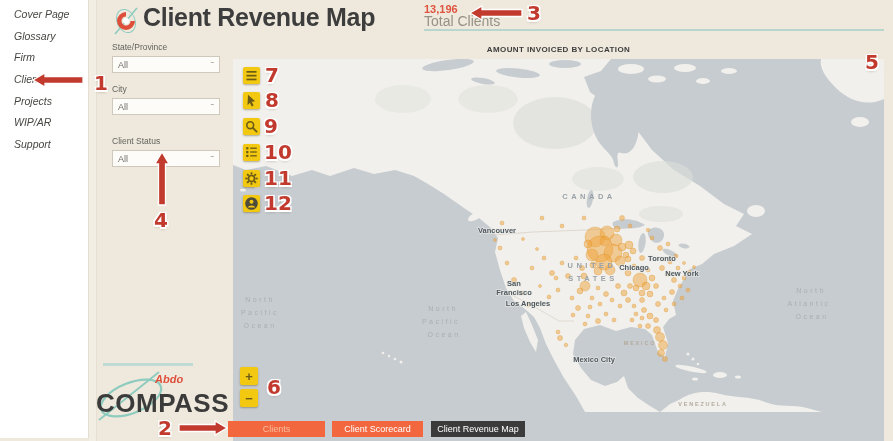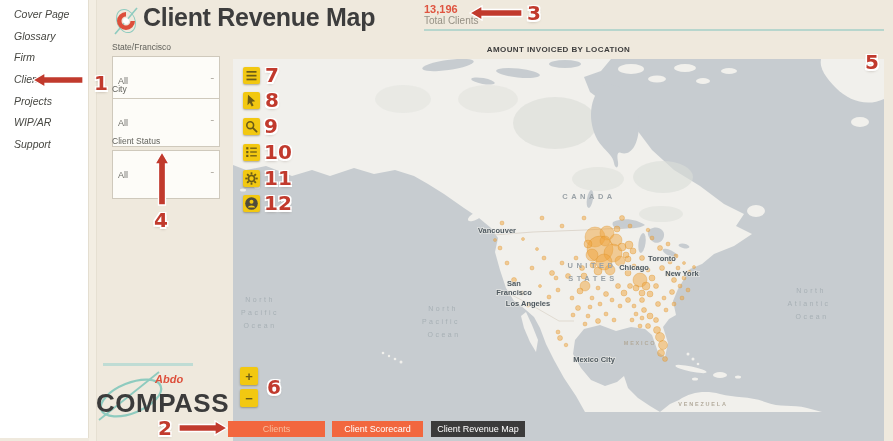--- a/index.html
+++ b/index.html
@@ -15,27 +15,27 @@
   .sidebar-item{height:21.7px;display:flex;align-items:center;padding-left:14px;
     font-size:10.5px;color:#474742;cursor:default;white-space:nowrap;}
   .groove-band{position:absolute;left:89px;top:0;width:7px;height:441px;background:#F3EEE3;z-index:2;}
   .groove-line{position:absolute;left:96px;top:0;width:1px;height:441px;background:#E6E0D2;z-index:2;}
   
   .logo-mark{position:absolute;left:111px;top:4px;width:30px;height:34px;z-index:3;}
   .page-title{position:absolute;left:143px;top:3px;font-size:25px;font-weight:bold;
     color:#3D3D3D;letter-spacing:-0.3px;z-index:3;}
   .kpi-block{position:absolute;left:424px;top:2px;z-index:3;}
   .kpi-value{font-size:11px;font-weight:bold;color:#DF5440;line-height:14px;}
-  .kpi-label{font-size:10px;color:#959084;line-height:10px;}
+  .kpi-label{font-size:14px;color:#959084;line-height:10px;}
   .kpi-underline{position:absolute;left:424px;top:29px;width:460px;height:2px;background:#B7D6CD;z-index:3;}
   
   .filter-group{position:absolute;left:112px;width:108px;z-index:3;}
   .filter-label{font-size:8.5px;color:#62625C;margin-bottom:4px;}
   .select-box{height:15px;background:#FDFCF8;border:1px solid #CFC9BC;display:flex;
-    align-items:center;justify-content:space-between;padding:16px 5px;font-size:9px;color:#6F6F69;cursor:pointer;gap:40px;}
+    align-items:center;justify-content:space-between;padding:0 5px;font-size:9px;color:#6F6F69;cursor:pointer;gap:40px;}
   .chev{color:#8D877B;font-size:8px;line-height:8px;transform:scaleX(1.4);}
   .footer-teal-line{position:absolute;left:103px;top:363px;width:90px;height:3px;background:#BFDCD4;z-index:3;}
   .brand-logo{position:absolute;left:93px;top:366px;width:142px;height:58px;z-index:3;}
   
   .map-title{position:absolute;left:233px;top:45px;width:651px;text-align:center;
     font-size:8px;font-weight:bold;letter-spacing:0.4px;color:#3D3D3D;z-index:3;}
   #map{position:absolute;left:233px;top:59px;width:651px;height:413px;background:#C7CCD0;z-index:1;cursor:grab;}
   #map svg{position:absolute;left:0;top:0;}
   .gl-country{fill:#9AA2A7;font-size:7.5px;letter-spacing:3.5px;font-weight:600;}
   .gl-country-sm{fill:#B3AB9C;font-size:5.5px;letter-spacing:1.8px;font-weight:600;}
@@ -87,21 +87,21 @@
   </svg>
 </div>
 <div class="page-title">Client Revenue Map</div>
 <div class="kpi-block">
   <div class="kpi-value">13,196</div>
   <div class="kpi-label">Total Clients</div>
 </div>
 <div class="kpi-underline"></div>
 
 <div class="filter-group" style="top:42px;">
-  <div class="filter-label">State/Francisco</div>
+  <div class="filter-label">State/Province</div>
   <div class="select-box">
     <span>All</span>
     <span class="chev">ˆ</span>
   </div>
 </div>
 <div class="filter-group" style="top:84px;">
   <div class="filter-label">City</div>
   <div class="select-box">
     <span>All</span>
     <span class="chev">ˆ</span>

